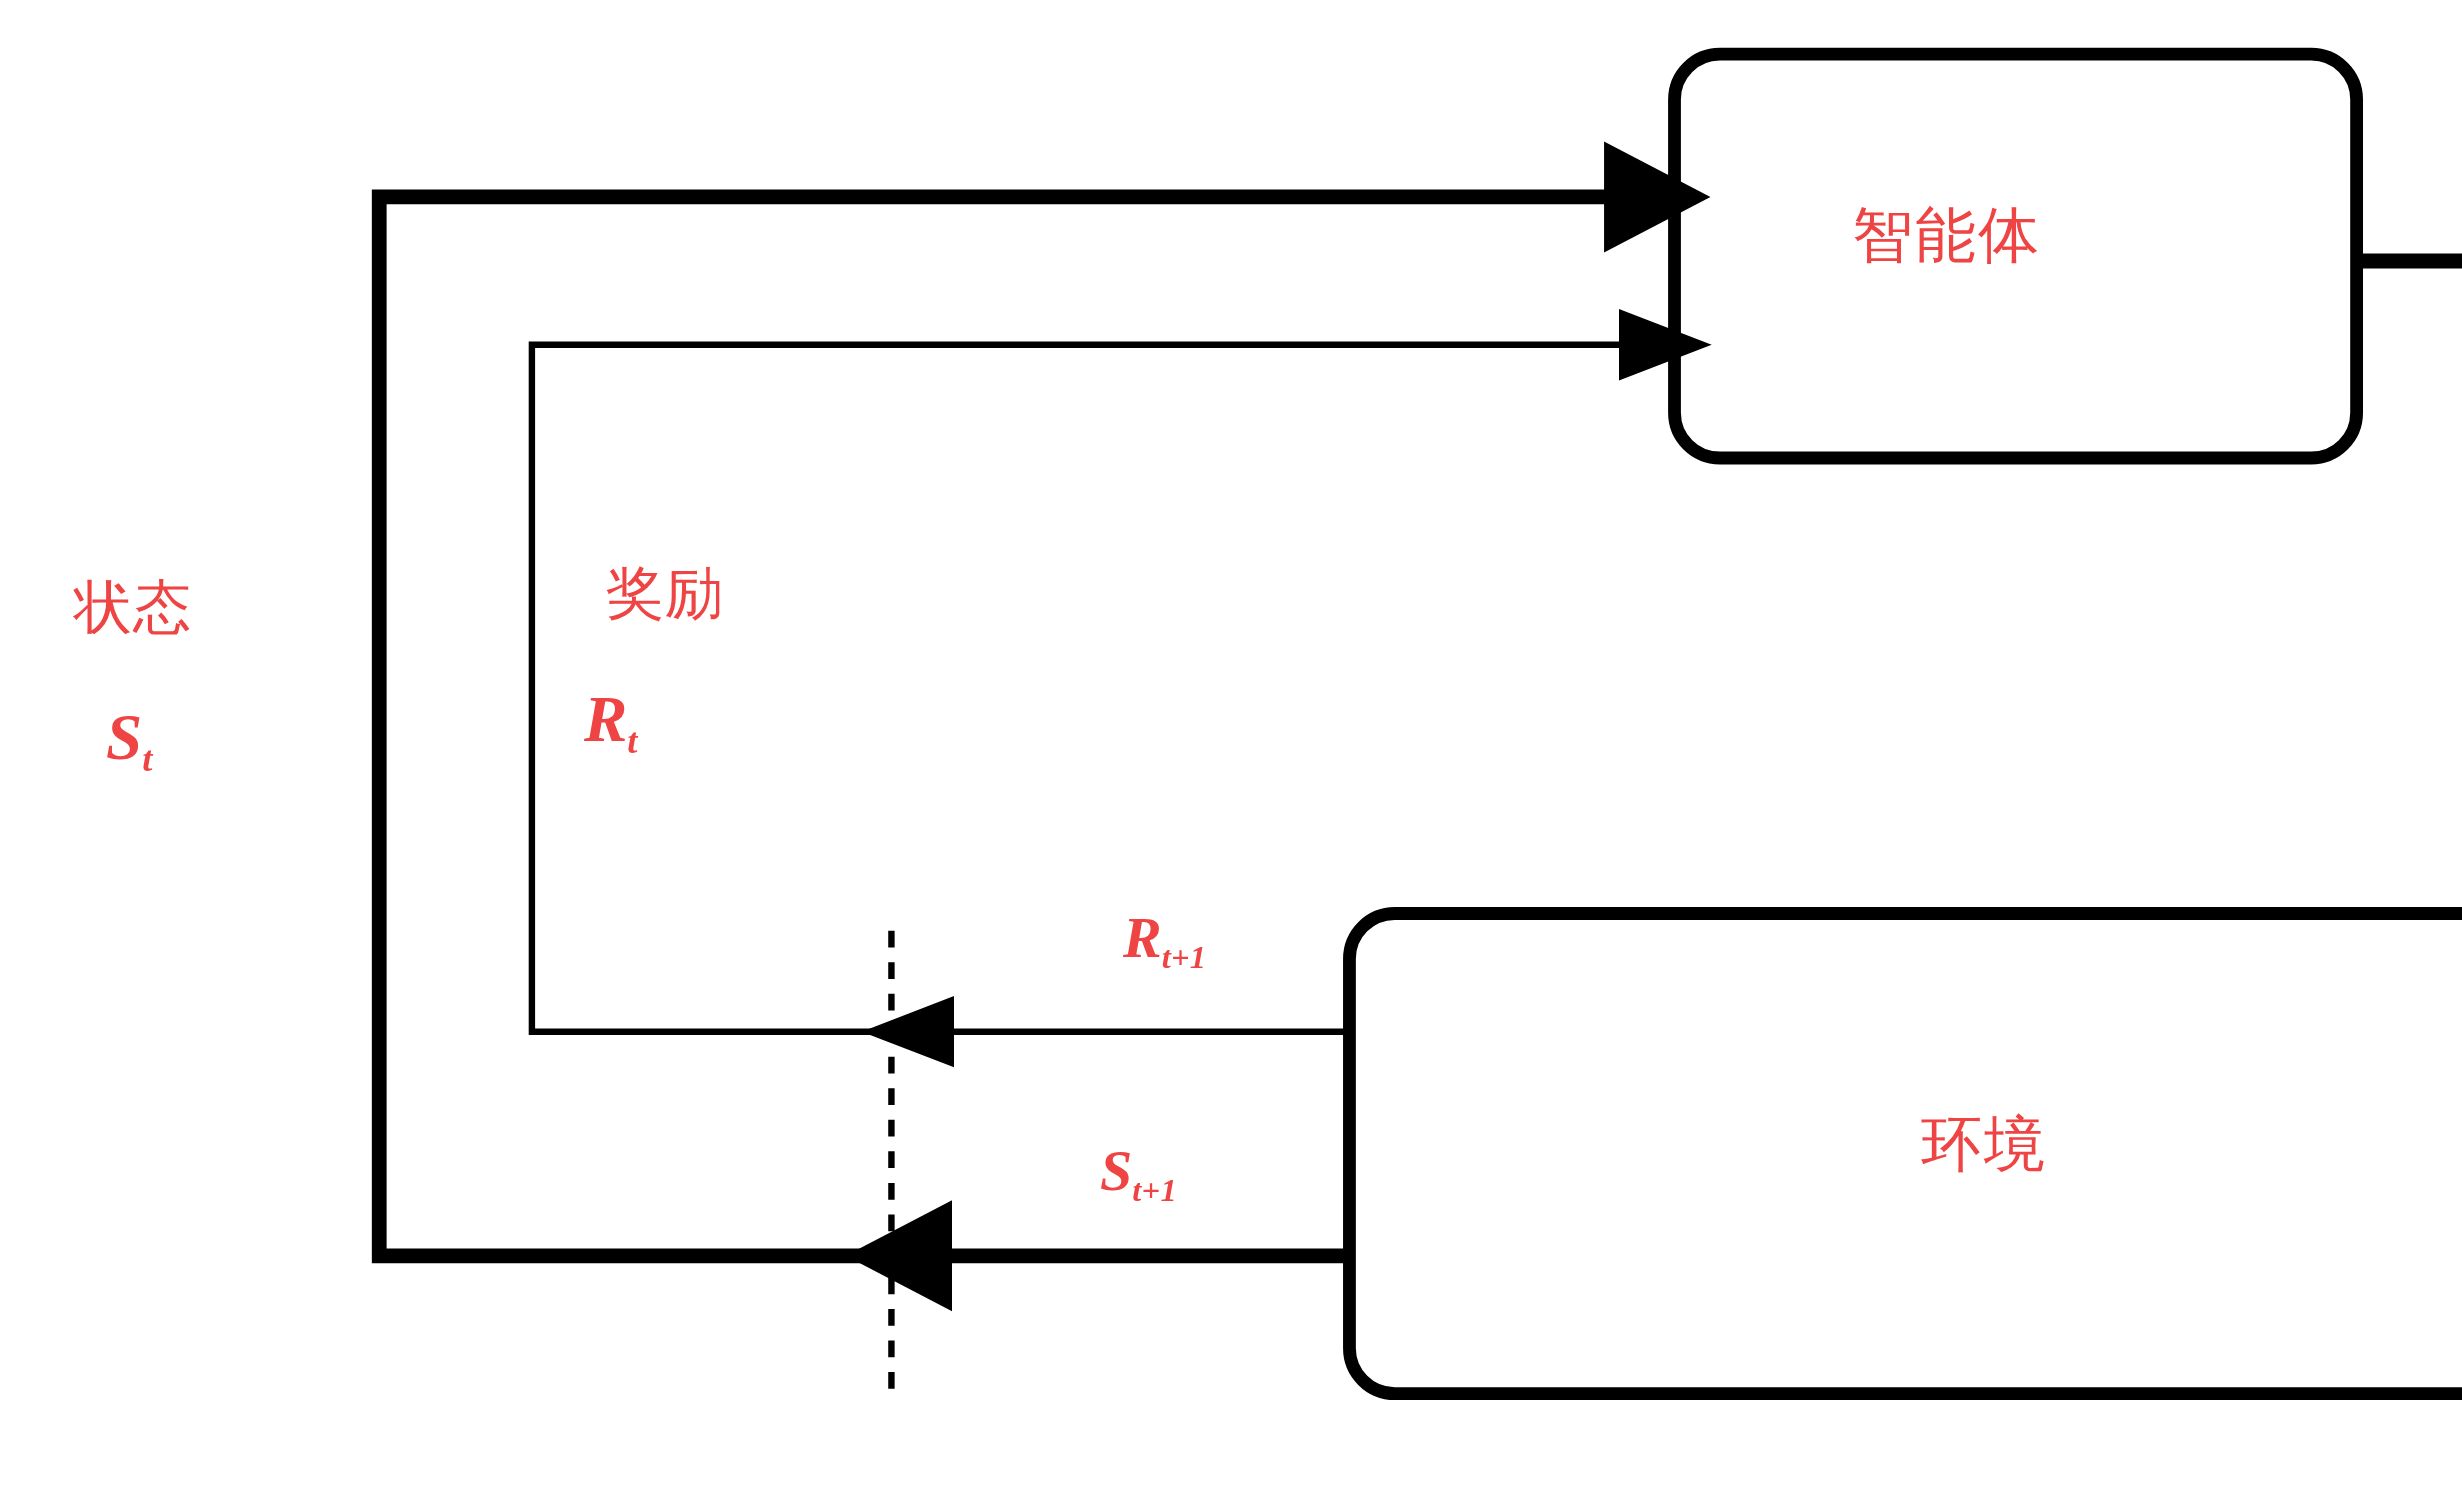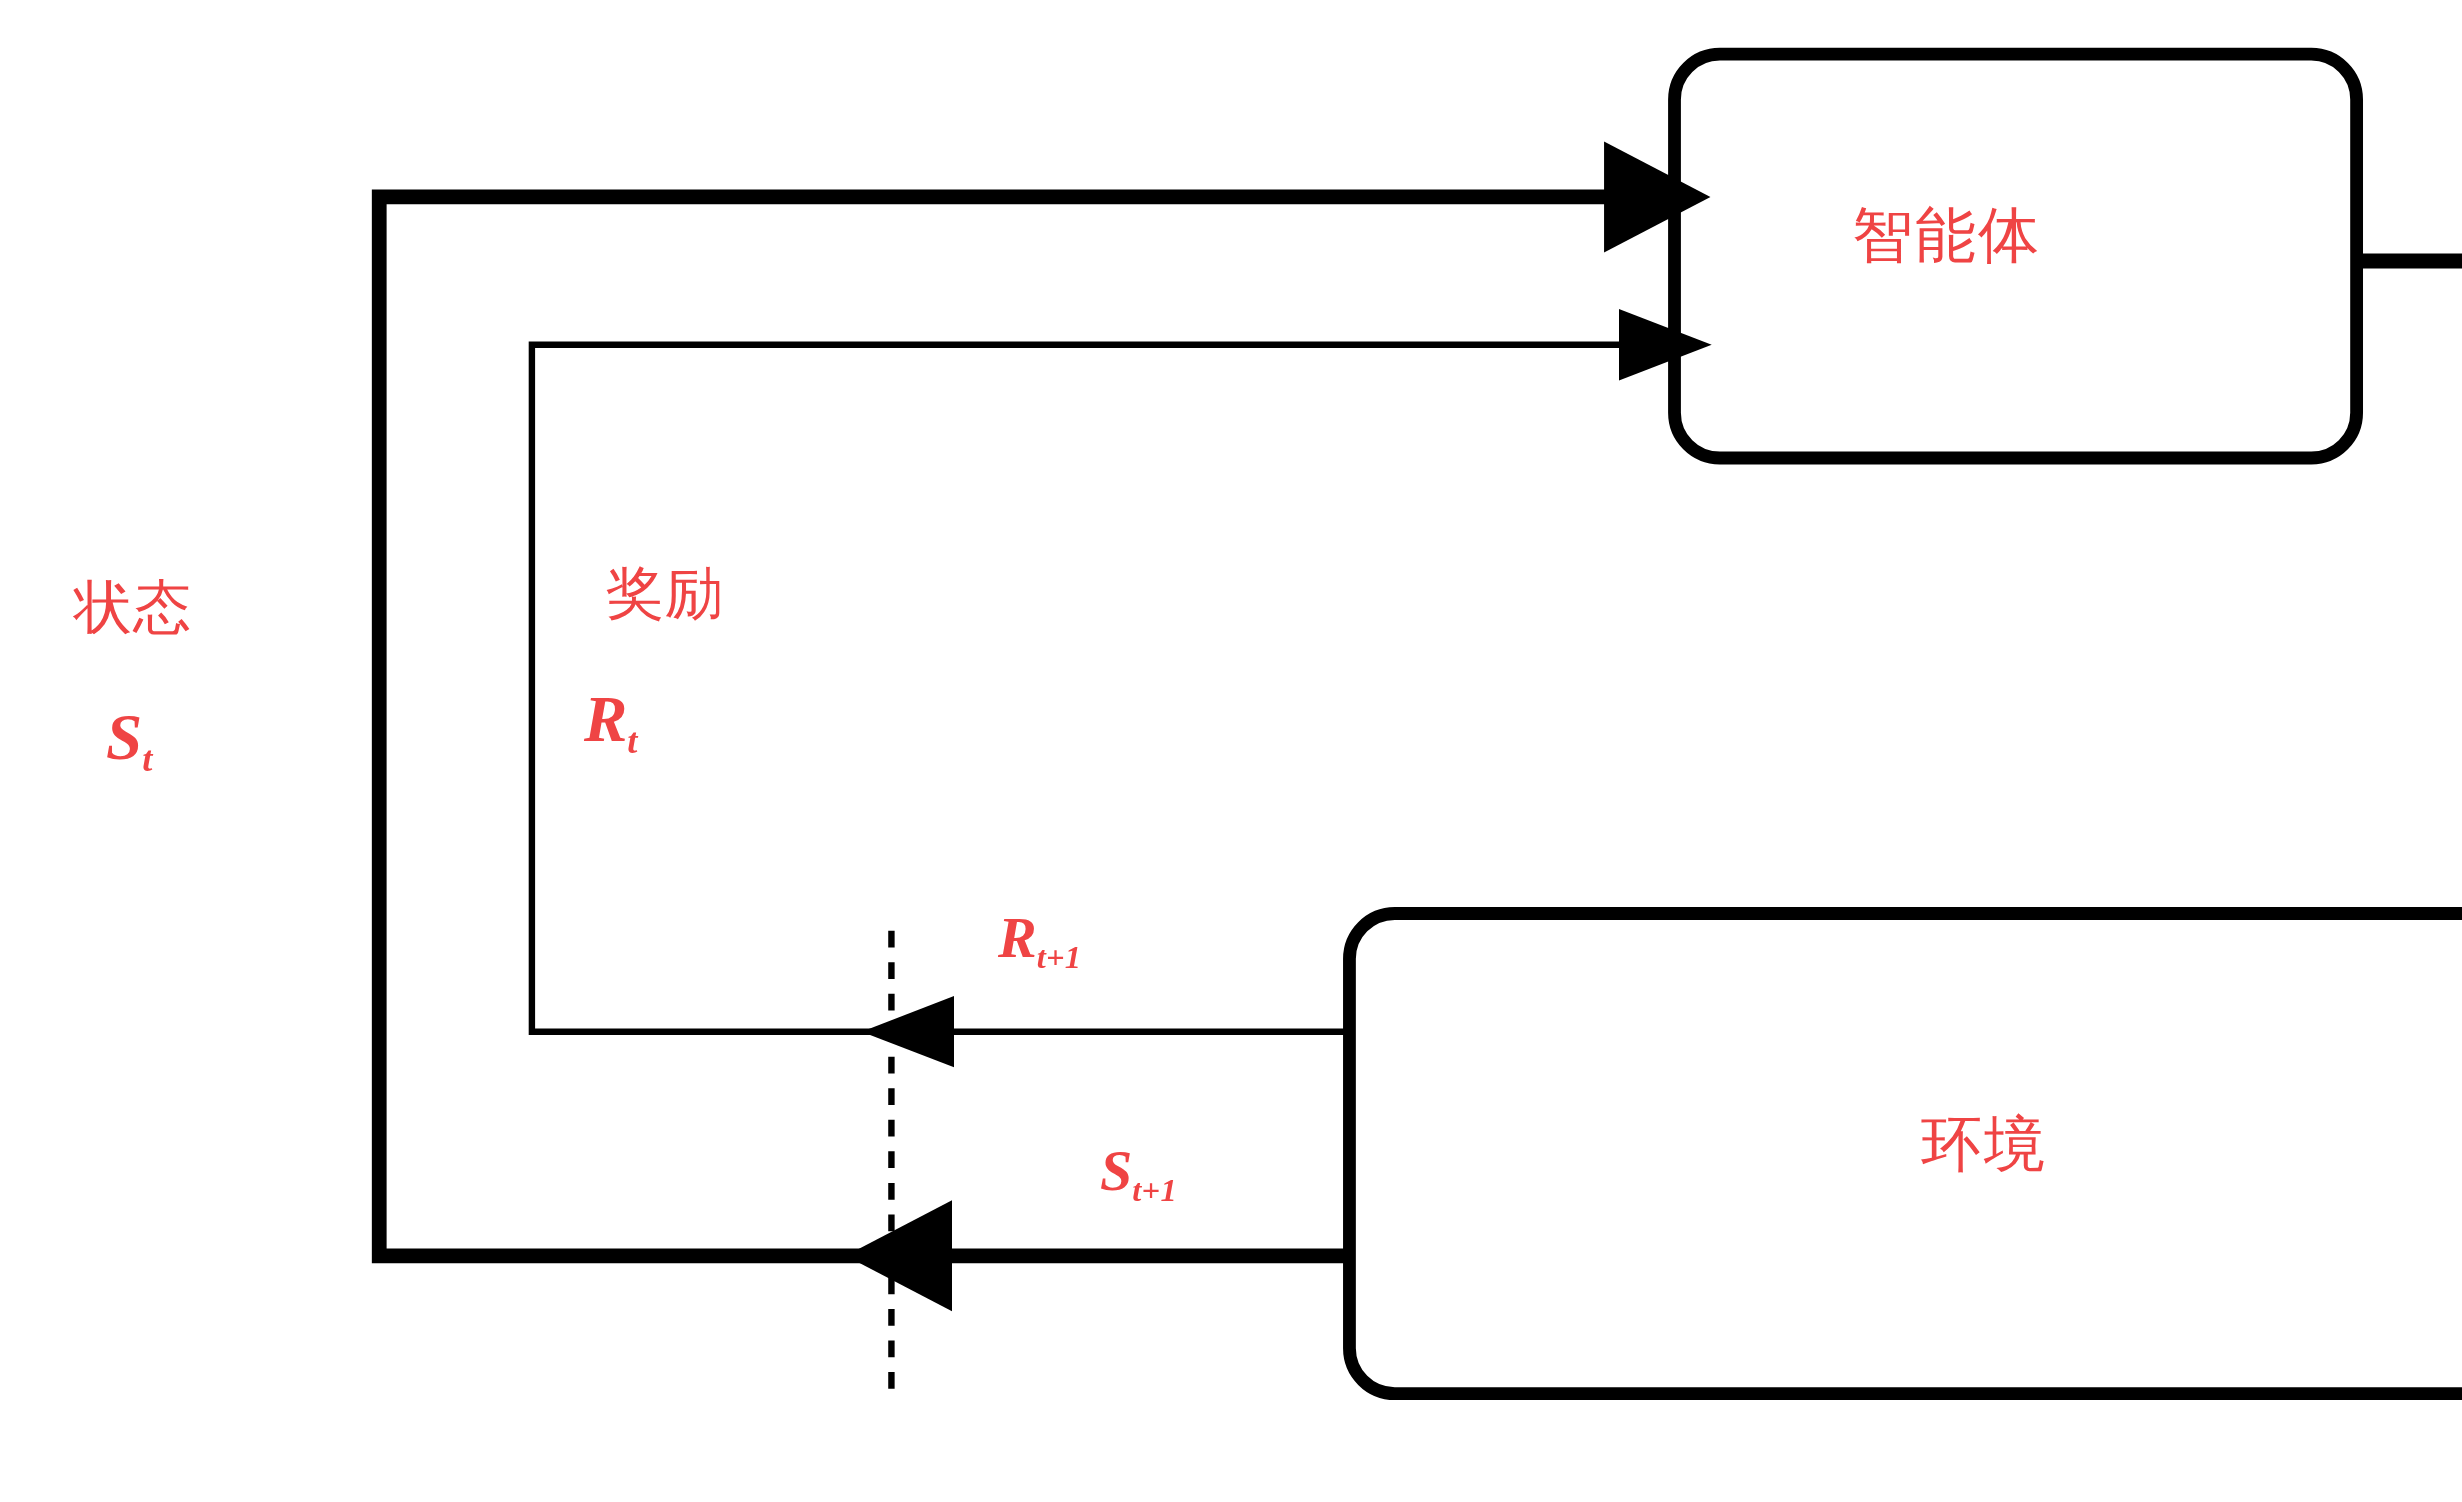--- a/index.html
+++ b/index.html
@@ -61,21 +61,21 @@
   #agent-title  { left: 1852px; top: 204px; }
   #env-title    { left: 1921px; top: 1113px; }
 
   
   #state-word   { left: 74px;  top: 561px; font-size: 58px; letter-spacing: 1px; margin-top: 17px; }
   #state-sym    { left: 106px;  top: 685px; font-size: 65px; margin-top: 20px; }
   #reward-word  { left: 586px; top: 564px; font-size: 58px; letter-spacing: 1px; margin-left: 20px; }
   #reward-sym   { left: 584px; top: 687px; font-size: 65px; }
 
   
-  #reward-next  { left: 998px; top: 909px; font-size: 58px; }
+  #reward-next  { left: 1123px; top: 909px; font-size: 58px; }
   #state-next   { left: 1061px; top: 1142px; font-size: 58px; margin-left: 39px; }
 
   
   #caption {
     position: absolute;
     left: 84px;
     top: 1470px;
     font-size: 45px;
     color: #d9d9d9;
     font-family: "DejaVu Sans", "Liberation Sans", sans-serif;

